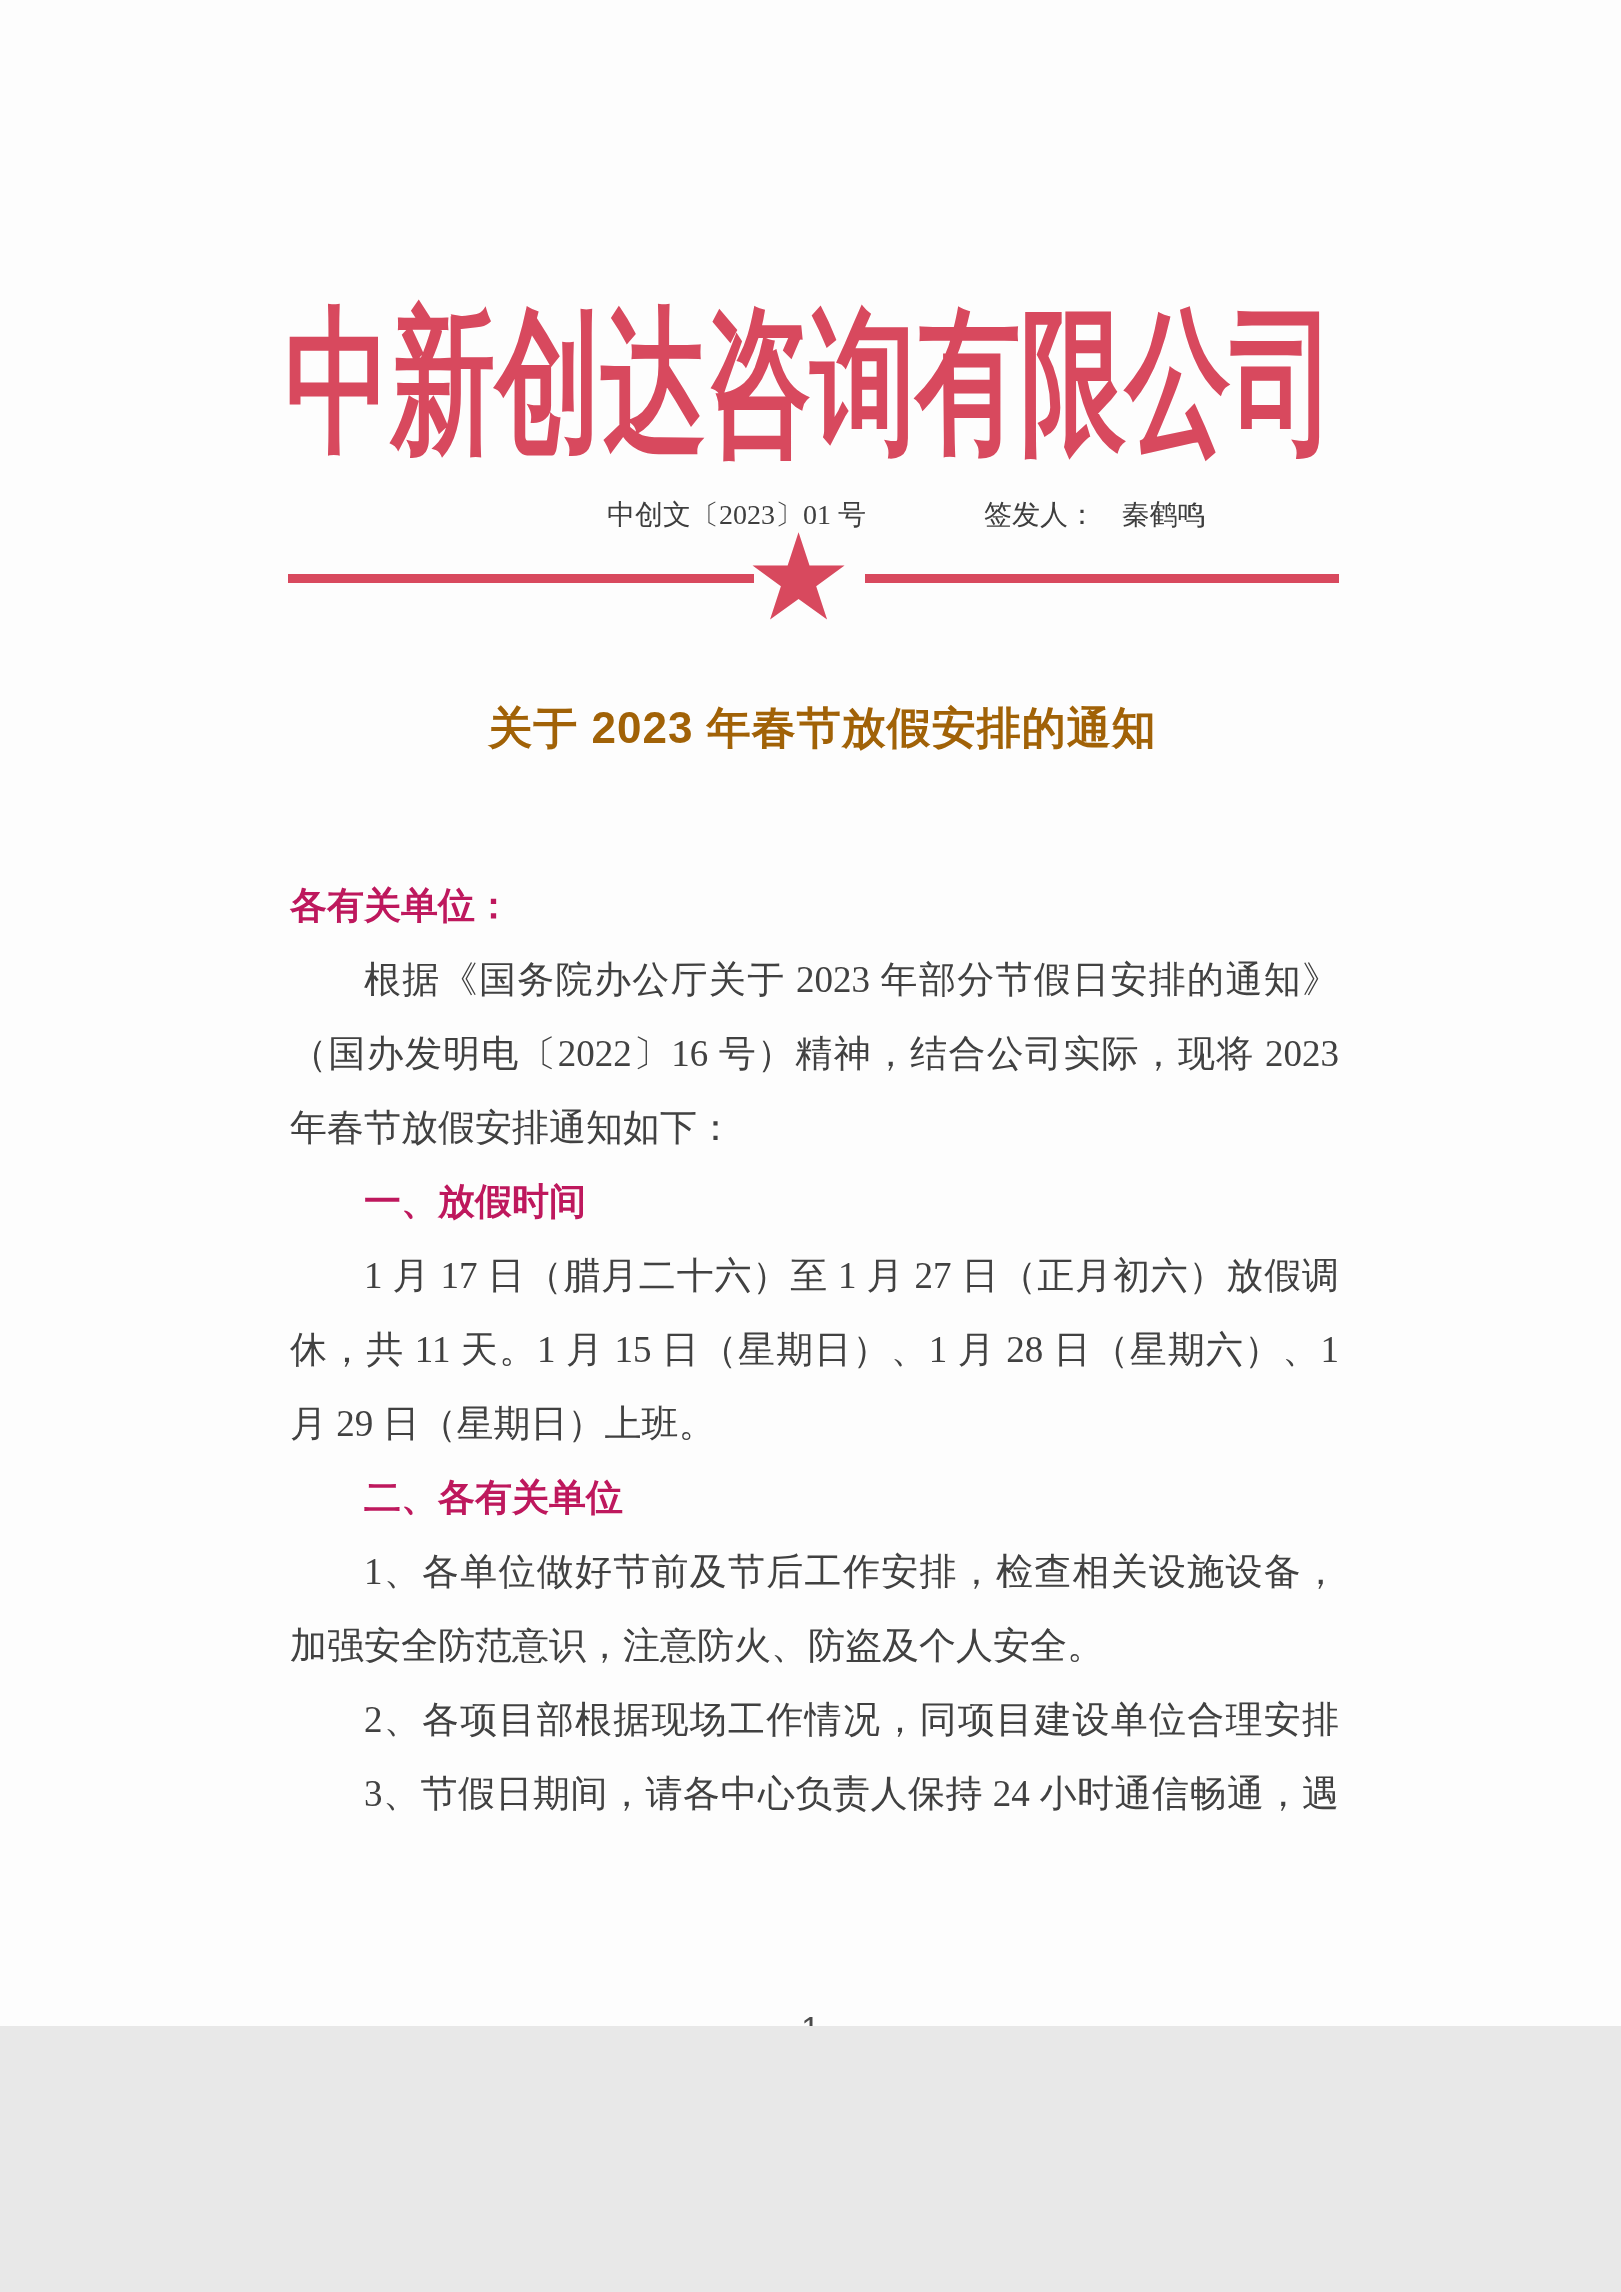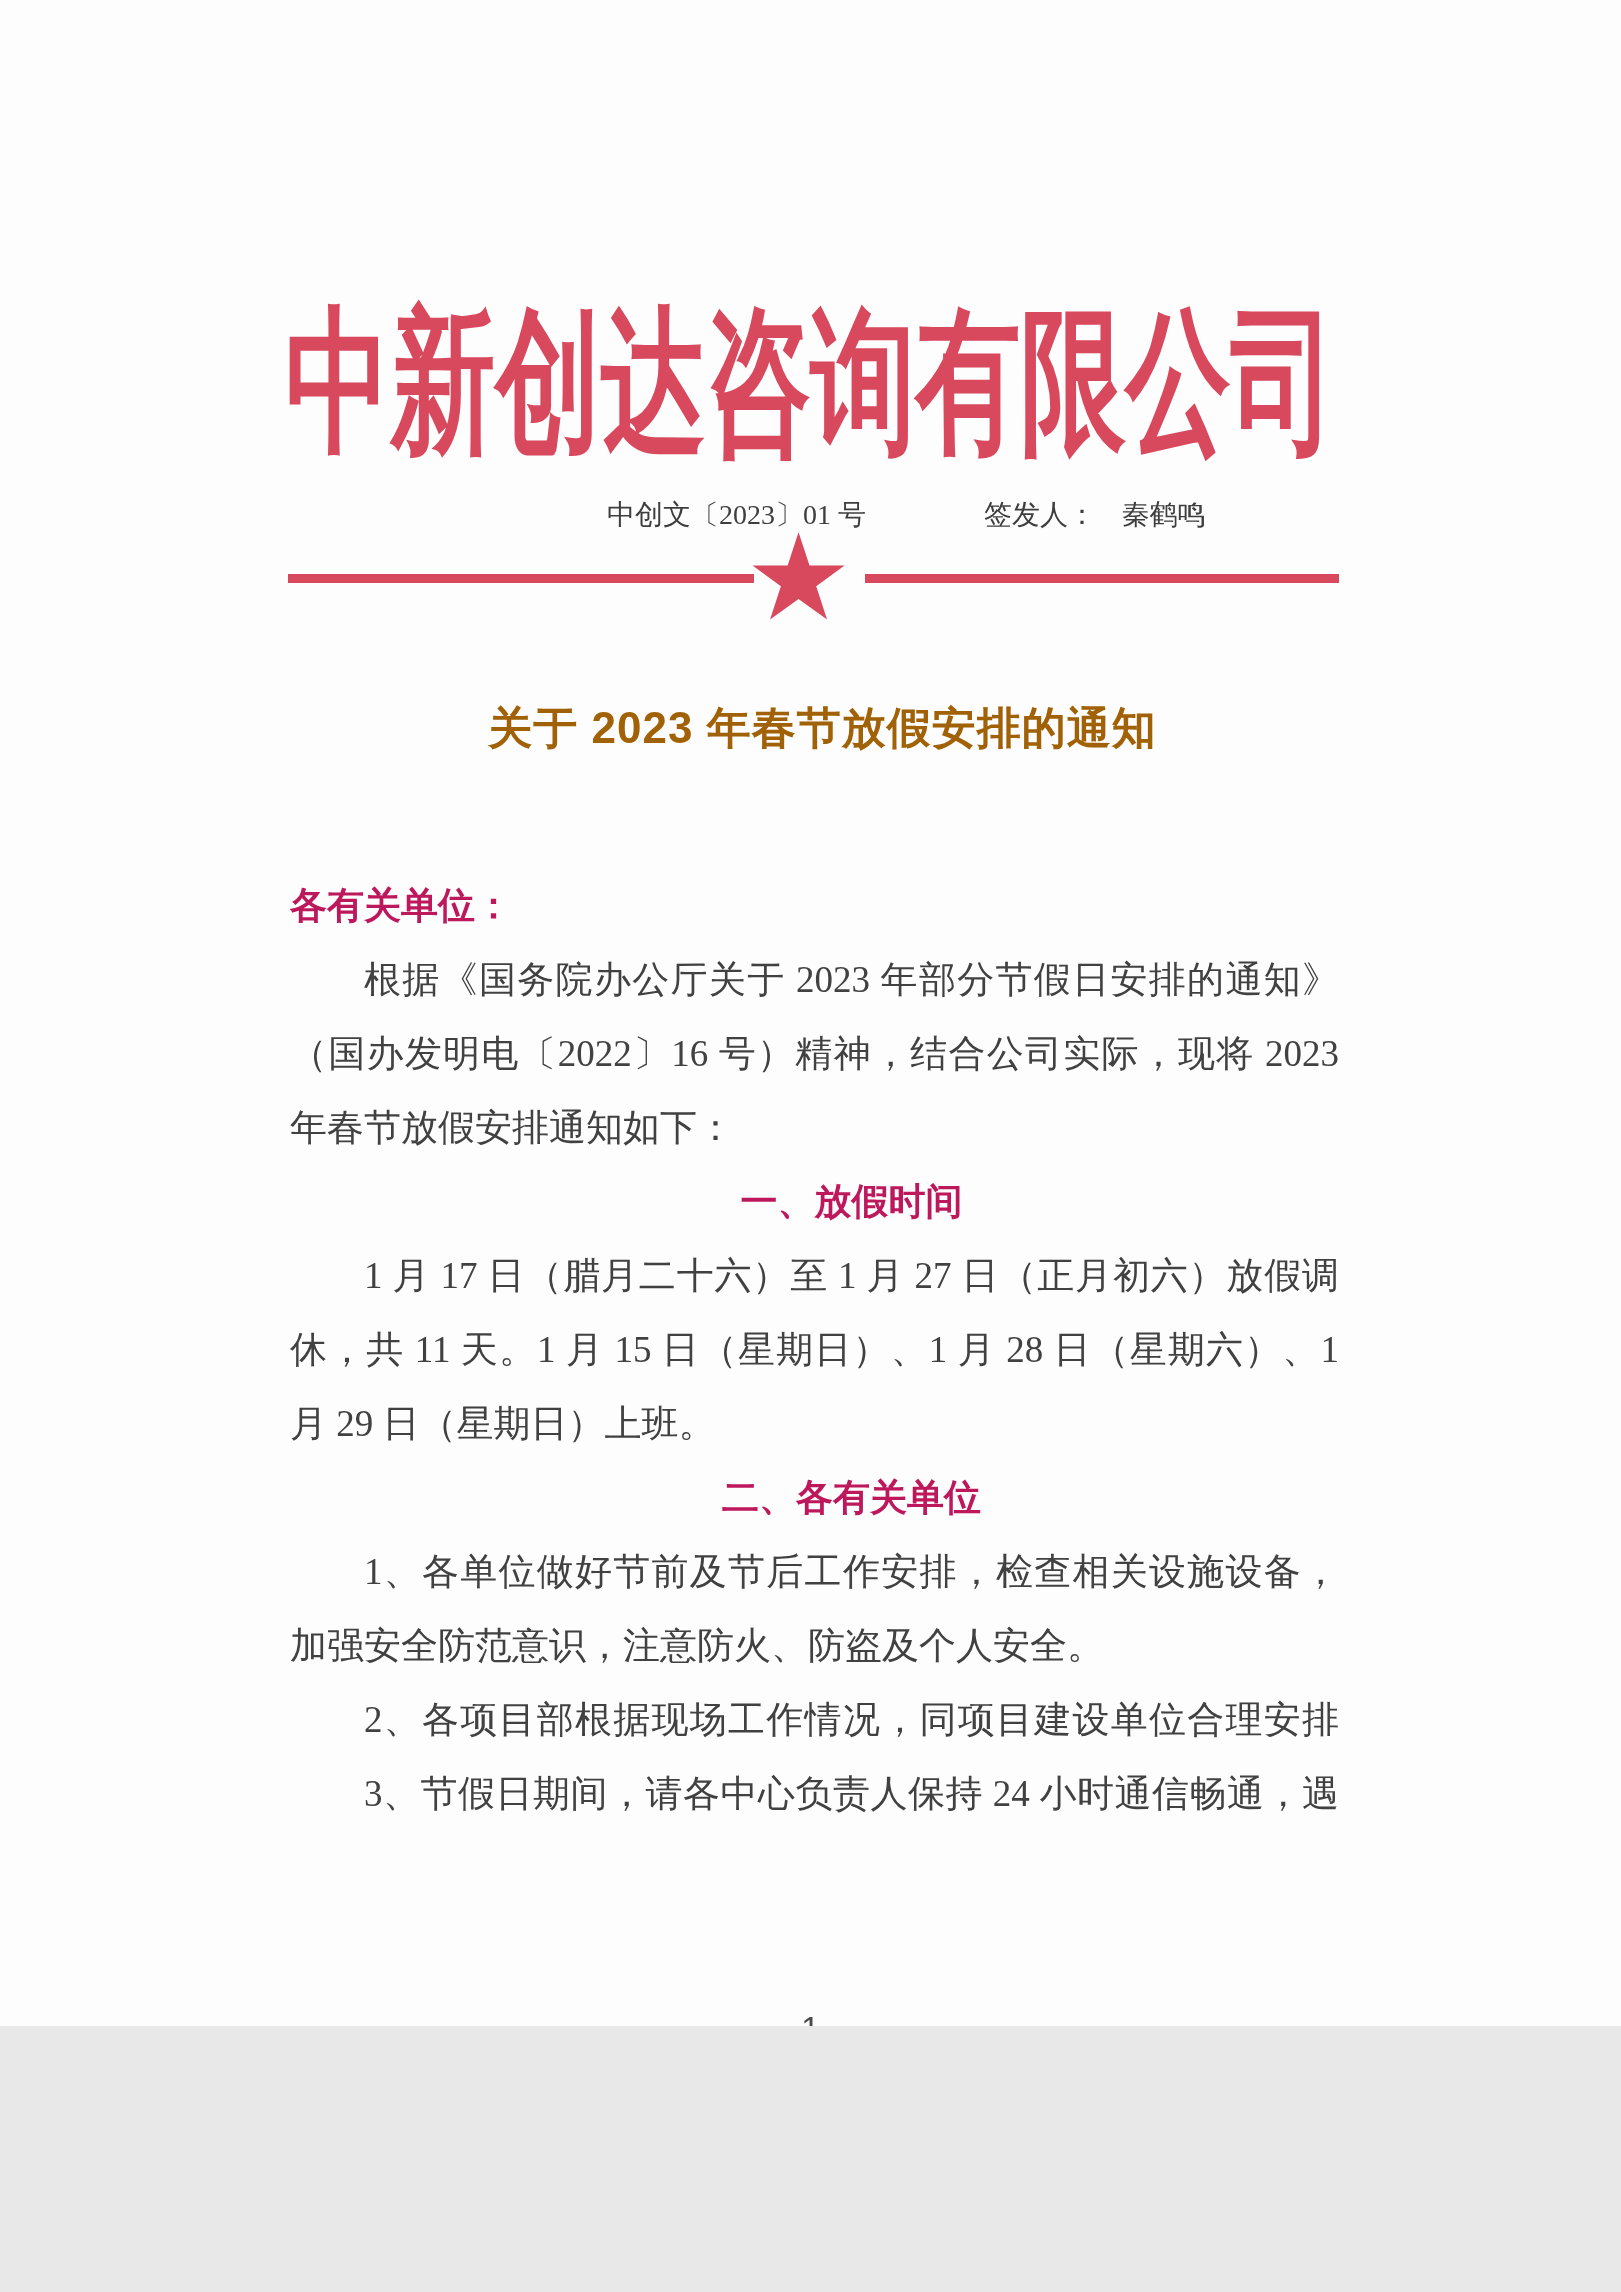--- a/index.html
+++ b/index.html
@@ -50,21 +50,21 @@
   }
   .line{
     height:74px;line-height:74px;
     white-space:nowrap;
   }
   .fill{
     text-align:justify;text-align-last:justify;
     text-justify:inter-character;
     white-space:normal;
   }
-  .indent{text-indent:74px;text-align:center;}
+  .indent{text-indent:74px;}
   .hd{
     font-weight:bold;color:#be185d;
     font-family:"Liberation Sans","DejaVu Sans",sans-serif;
   }
   .page-number{
     position:absolute;top:2009px;left:0;width:100%;
     text-align:center;font-size:33px;line-height:39px;color:#4a4a4a;
     font-family:"Liberation Sans","DejaVu Sans",sans-serif;
   }
 </style>

